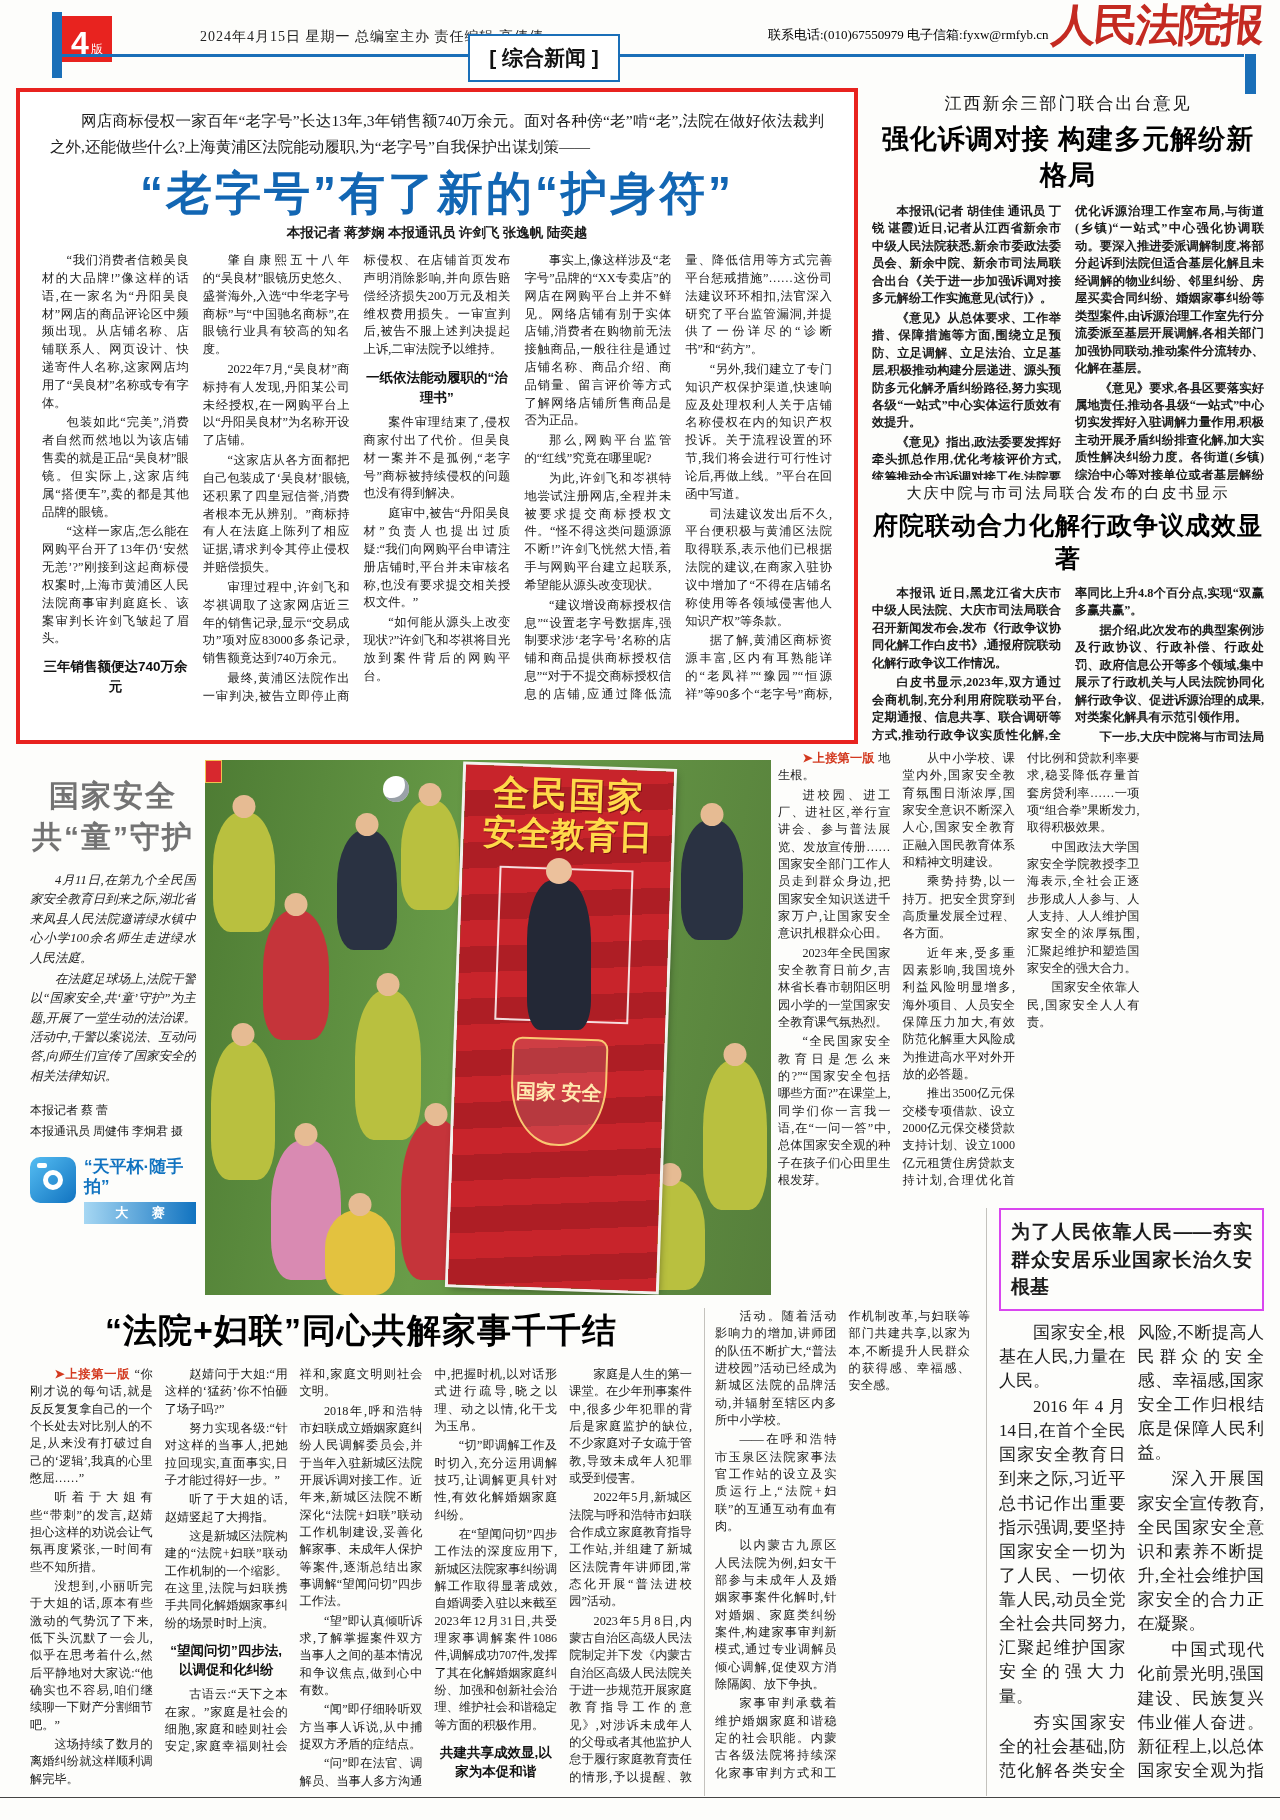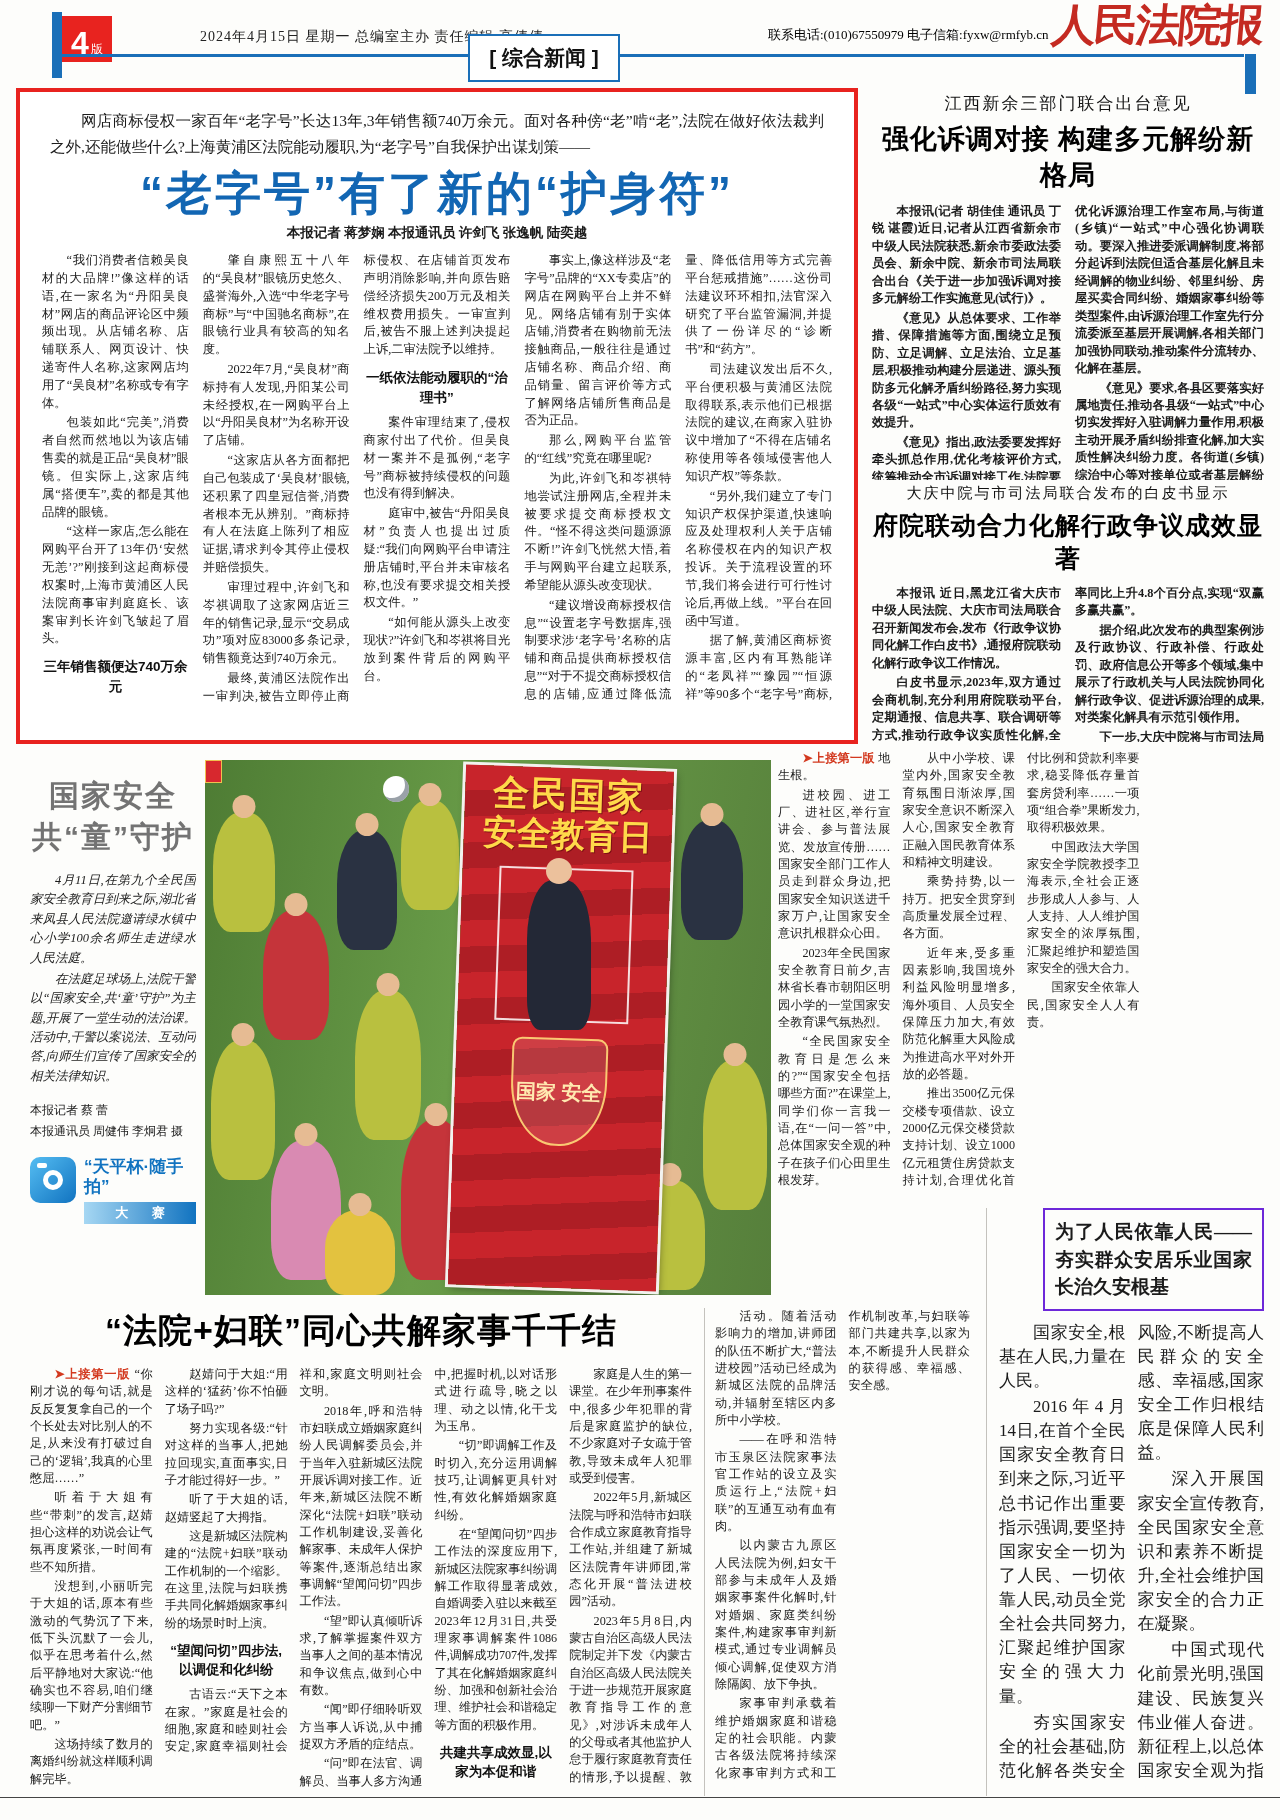--- a/index.html
+++ b/index.html
@@ -118,22 +118,22 @@
   .family{position:absolute;left:30px;top:1308px;width:662px;height:488px;overflow:hidden;}
   .family-headline{font-family:"Liberation Sans",sans-serif;font-weight:900;font-size:34px;letter-spacing:1px;
         text-align:center;margin:0 0 12px;color:#000;}
   .family-body{font-size:12.2px;line-height:1.42;height:424px;column-count:5;column-gap:12px;}
   .family-extra{position:absolute;left:704px;top:1308px;width:266px;height:488px;overflow:hidden;
         border-left:1px solid #c4c2bd;padding-left:10px;box-sizing:border-box;
         font-size:12.2px;line-height:1.42;column-count:2;column-gap:12px;}
   
   .security{position:absolute;left:986px;top:1208px;width:278px;height:588px;overflow:hidden;
         border-left:1px solid #c4c2bd;padding-left:12px;box-sizing:border-box;}
-  .sec-headbox{border:2px solid #6d28d9;padding:8px 10px;font-family:Liberation Serif, serif;
-        font-weight:900;font-size:19px;line-height:1.45;text-align:justify;margin-bottom:10px;margin-left:44px;}
+  .sec-headbox{border:2px solid #d946ef;padding:8px 10px;font-family:Liberation Sans, sans-serif;
+        font-weight:900;font-size:19px;line-height:1.45;text-align:justify;margin-bottom:10px;}
   .sec-body{font-size:17px;line-height:1.42;height:478px;column-count:2;column-gap:12px;}
   
   .footer{position:absolute;left:0;top:1797px;width:1280px;border-top:1px solid #444;
         font-size:10.5px;color:#222;text-align:center;padding-top:21px;letter-spacing:0;}
 </style>
 </head>
 <body>
 
 <div class="page">
 
@@ -164,22 +164,22 @@
         <p class="np-p">审理过程中,许剑飞和岑祺调取了这家网店近三年的销售记录,显示“交易成功”项对应83000多条记录,销售额竟达到740万余元。</p>
         <p class="np-p">最终,黄浦区法院作出一审判决,被告立即停止商标侵权、在店铺首页发布声明消除影响,并向原告赔偿经济损失200万元及相关维权费用损失。一审宣判后,被告不服上述判决提起上诉,二审法院予以维持。</p>
         <div class="col-h">一纸依法能动履职的“治理书”</div>
         <p class="np-p">案件审理结束了,侵权商家付出了代价。但吴良材一案并不是孤例,“老字号”商标被持续侵权的问题也没有得到解决。</p>
         <p class="np-p">庭审中,被告“丹阳吴良材”负责人也提出过质疑:“我们向网购平台申请注册店铺时,平台并未审核名称,也没有要求提交相关授权文件。”</p>
         <p class="np-p">“如何能从源头上改变现状?”许剑飞和岑祺将目光放到案件背后的网购平台。</p>
         <p class="np-p">事实上,像这样涉及“老字号”品牌的“XX专卖店”的网店在网购平台上并不鲜见。网络店铺有别于实体店铺,消费者在购物前无法接触商品,一般往往是通过店铺名称、商品介绍、商品销量、留言评价等方式了解网络店铺所售商品是否为正品。</p>
         <p class="np-p">那么,网购平台监管的“红线”究竟在哪里呢?</p>
         <p class="np-p">为此,许剑飞和岑祺特地尝试注册网店,全程并未被要求提交商标授权文件。“怪不得这类问题源源不断!”许剑飞恍然大悟,着手与网购平台建立起联系,希望能从源头改变现状。</p>
         <p class="np-p">“建议增设商标授权信息”“设置老字号数据库,强制要求涉‘老字号’名称的店铺和商品提供商标授权信息”“对于不提交商标授权信息的店铺,应通过降低流量、降低信用等方式完善平台惩戒措施”……这份司法建议环环相扣,法官深入研究了平台监管漏洞,并提供了一份详尽的“诊断书”和“药方”。</p>
+        <p class="np-p">“另外,我们建立了专门知识产权保护渠道,快速响应及处理权利人关于店铺名称侵权在内的知识产权投诉。关于流程设置的环节,我们将会进行可行性讨论后,再做上线。”平台在回函中写道。</p>
         <p class="np-p">司法建议发出后不久,平台便积极与黄浦区法院取得联系,表示他们已根据法院的建议,在商家入驻协议中增加了“不得在店铺名称使用等各领域侵害他人知识产权”等条款。</p>
-        <p class="np-p">“另外,我们建立了专门知识产权保护渠道,快速响应及处理权利人关于店铺名称侵权在内的知识产权投诉。关于流程设置的环节,我们将会进行可行性讨论后,再做上线。”平台在回函中写道。</p>
         <p class="np-p">据了解,黄浦区商标资源丰富,区内有耳熟能详的“老凤祥”“豫园”“恒源祥”等90多个“老字号”商标,占据全市的一半以上。对这份司法建议取得的初步治理效果,“老字号”企业纷纷表示肯定。</p>
       </div>
   </div>
 
   <div class="right1">
     <div class="kicker">江西新余三部门联合出台意见</div>
     <div class="right-headline">强化诉调对接 构建多元解纷新格局</div>
     <div class="right-body cols">
         <p class="np-p">本报讯(记者 胡佳佳 通讯员 丁锐 谌霞)近日,记者从江西省新余市中级人民法院获悉,新余市委政法委员会、新余中院、新余市司法局联合出台《关于进一步加强诉调对接多元解纷工作实施意见(试行)》。</p>
         <p class="np-p">《意见》从总体要求、工作举措、保障措施等方面,围绕立足预防、立足调解、立足法治、立足基层,积极推动构建分层递进、源头预防多元化解矛盾纠纷路径,努力实现各级“一站式”中心实体运行质效有效提升。</p>

